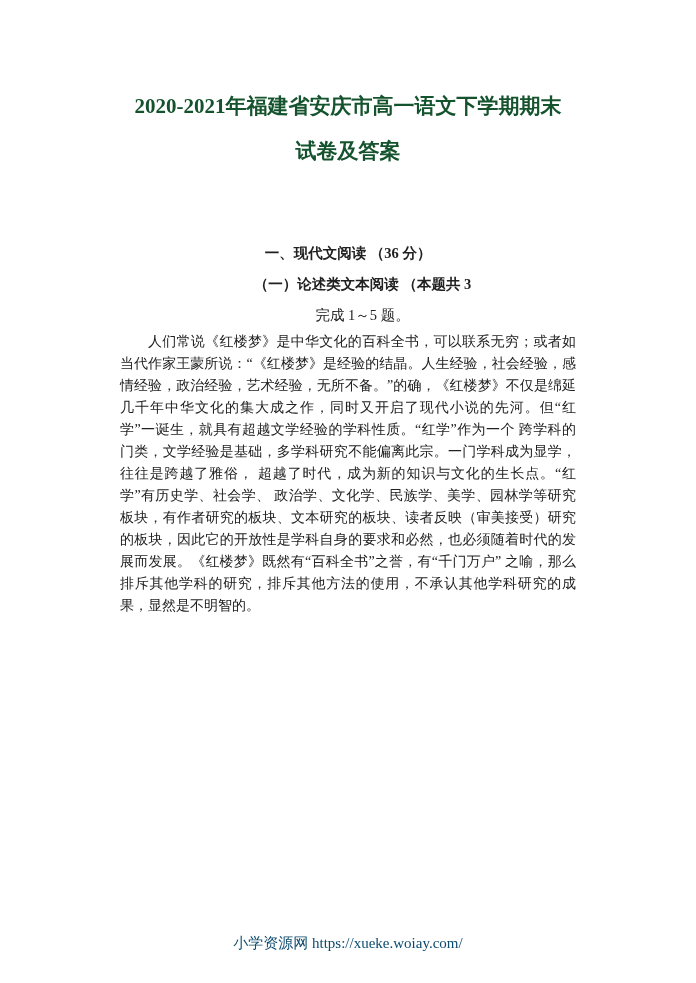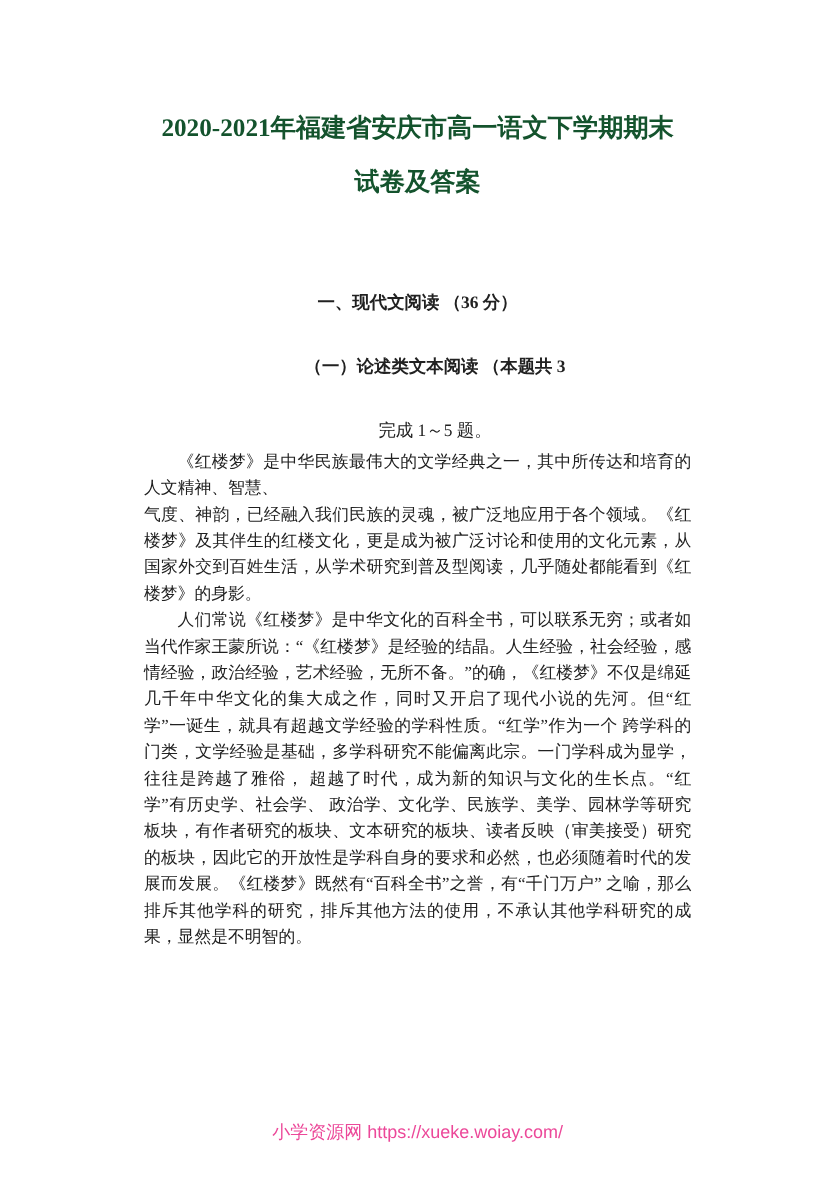--- a/index.html
+++ b/index.html
@@ -18,37 +18,37 @@
     text-align: center;
     font-weight: bold;
     font-size: 21px;
     line-height: 45px;
     color: #14532d;
   }
   .content { margin-top: 64px; }
   .heading-line { font-size: 14.5px; line-height: 31px; text-align: center; }
   .section { font-weight: bold; }
   .bold { font-weight: bold; }
-  .indent { text-indent: 2em; margin-top: 22px; }
+  .indent { text-indent: 2em; }
   .para {
     font-size: 14px;
     line-height: 22px;
     text-align: justify;
     text-indent: 2em;
     white-space: pre-wrap;
   }
   .footer {
     position: absolute;
     left: 0;
     bottom: 30px;
     width: 100%;
     text-align: center;
     font-size: 15px;
-    color: #ec4899;
-    font-family: Liberation Sans, sans-serif;
+    color: #0c4a6e;
+    font-family: Liberation Serif, serif;
   }
 </style>
 </head>
 <body>
 
 <div class="page">
 
   <div class="title">
     <div>2020-2021年福建省安庆市高一语文下学期期末</div>
     <div>试卷及答案</div>
@@ -56,22 +56,20 @@
 
   <div class="content">
 
     <div class="heading-line section">一、现代文阅读 （36 分）</div>
 
     <div class="heading-line indent bold">（一）论述类文本阅读 （本题共 3</div>
 
 
     <div class="heading-line indent">完成 1～5 题。</div>
 
-    <p class="para">《红楼梦》是中华民族最伟大的文学经典之一，其中所传达和培育的人文精神、智慧、
-气度、神韵，已经融入我们民族的灵魂，被广泛地应用于各个领域。《红楼梦》及其伴生的红楼文化，更是成为被广泛讨论和使用的文化元素，从国家外交到百姓生活，从学术研究到普及型阅读，几乎随处都能看到《红楼梦》的身影。</p>
 
     <p class="para">人们常说《红楼梦》是中华文化的百科全书，可以联系无穷；或者如当代作家王蒙所说：“《红楼梦》是经验的结晶。人生经验，社会经验，感情经验，政治经验，艺术经验，无所不备。”的确，《红楼梦》不仅是绵延几千年中华文化的集大成之作，同时又开启了现代小说的先河。但“红学”一诞生，就具有超越文学经验的学科性质。“红学”作为一个 跨学科的门类，文学经验是基础，多学科研究不能偏离此宗。一门学科成为显学，往往是跨越了雅俗， 超越了时代，成为新的知识与文化的生长点。“红学”有历史学、社会学、 政治学、文化学、民族学、美学、园林学等研究板块，有作者研究的板块、文本研究的板块、读者反映（审美接受）研究的板块，因此它的开放性是学科自身的要求和必然，也必须随着时代的发展而发展。《红楼梦》既然有“百科全书”之誉，有“千门万户” 之喻，那么排斥其他学科的研究，排斥其他方法的使用，不承认其他学科研究的成果，显然是不明智的。</p>
 
 
   </div>
 
 </div>
 
 <div class="footer">小学资源网 https://xueke.woiay.com/</div>
 

